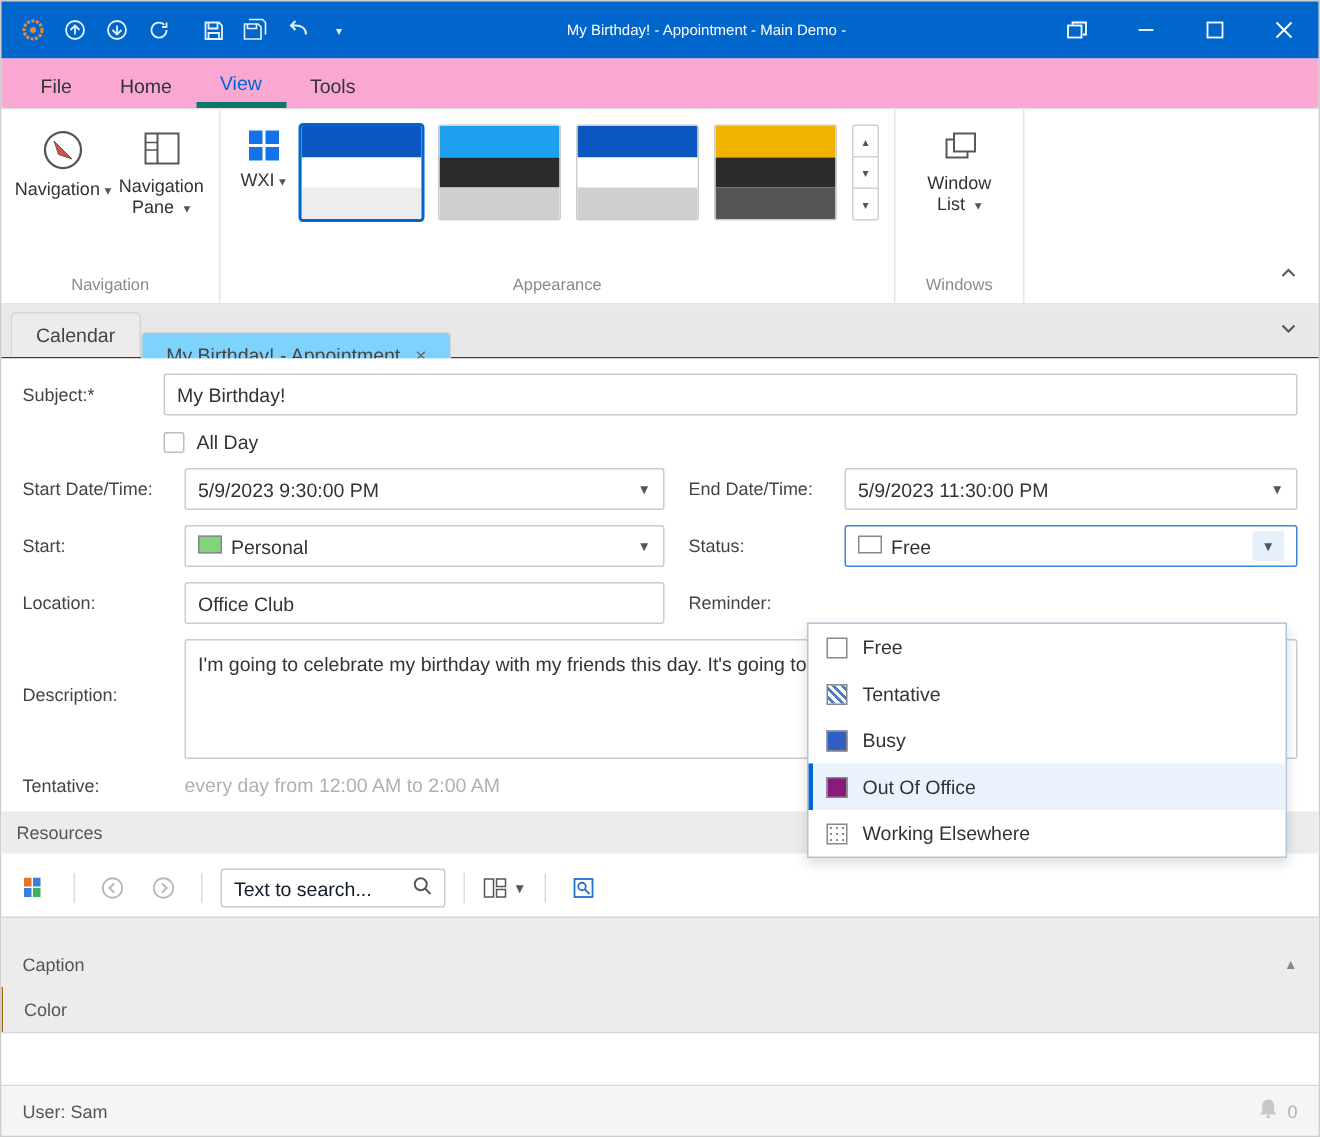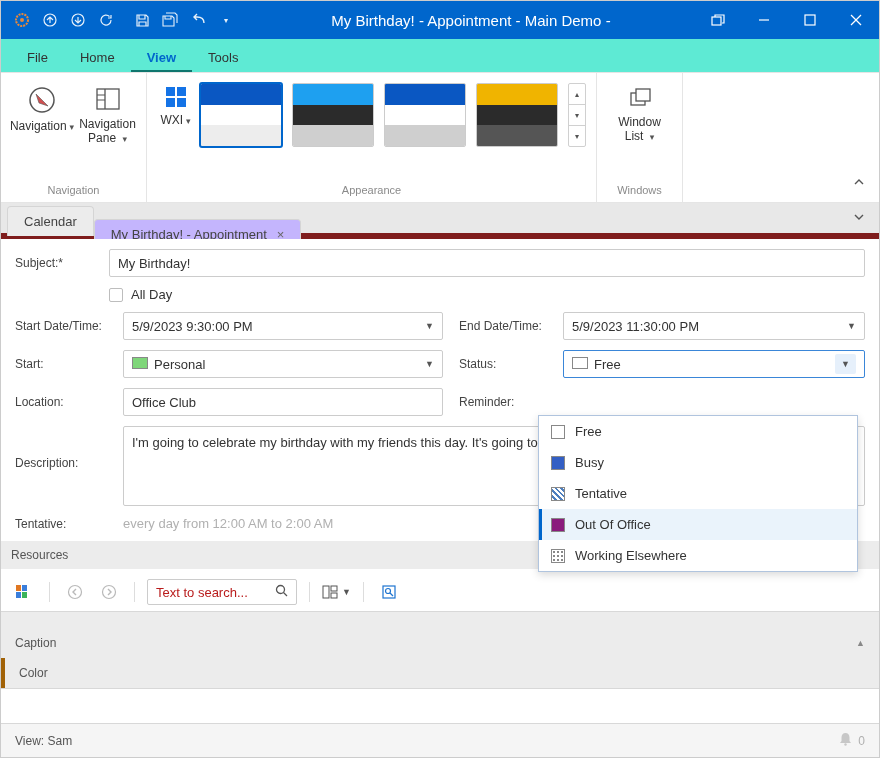--- a/index.html
+++ b/index.html
@@ -2,48 +2,48 @@
 <html><head>
 <meta charset="utf-8">
 <style>
 html,body{margin:0;padding:0;font-family:"Segoe UI",Tahoma,sans-serif;font-size:13px;color:#333;background:#fff;height:100%;}
 *{box-sizing:border-box;}
 .root{width:880px;height:758px;border:1px solid #ccc;display:flex;flex-direction:column;background:#f5f5f5;}
 
 .titlebar{height:38px;background:#0066CC;color:#fff;display:flex;align-items:center;}
 .titlebar .ql{display:flex;align-items:center;gap:10px;padding:0 12px;}
 .qbtn{width:18px;height:18px;display:flex;align-items:center;justify-content:center;color:#fff;opacity:.9;}
-.titlebar .title{flex:1;text-align:center;font-size:15px;}
+.titlebar .title{flex:1;text-align:center;font-size:10px;}
 .winbtns{display:flex;}
 .winbtn{width:46px;height:38px;display:flex;align-items:center;justify-content:center;}
 .winbtn svg{stroke:#fff;}
 
-.menu{height:34px;background:#5eead4;border-bottom:1px solid #e5e5e5;display:flex;align-items:flex-end;padding:0 10px;}
+.menu{height:34px;background:#f9a8d4;border-bottom:1px solid #e5e5e5;display:flex;align-items:flex-end;padding:0 10px;}
 .mitem{padding:7px 16px;cursor:default;}
-.mitem.active{color:#0066CC;border-bottom:2px solid #0f766e;padding-bottom:5px;font-weight:bold;}
+.mitem.active{color:#0066CC;border-bottom:4px solid #0f766e;padding-bottom:5px;}
 
 .ribbon{height:130px;background:#fff;display:flex;position:relative;border-bottom:1px solid #e5e5e5;}
 .rgroup{border-right:1px solid #e5e5e5;display:flex;flex-direction:column;padding:6px 10px 2px 10px;}
 .rgroup .gbody{flex:1;display:flex;align-items:flex-start;gap:6px;}
 .rgroup .glabel{text-align:center;font-size:11px;color:#8a8a8a;padding:4px 0;}
 .rbtn{display:flex;flex-direction:column;align-items:center;gap:4px;width:62px;padding-top:6px;}
 .rbtn .cap{font-size:12px;line-height:14px;text-align:center;}
 .chevd::after{content:"\25BE";font-size:9px;color:#555;margin-left:3px;}
 .gallery{display:flex;align-items:flex-start;gap:10px;padding-top:4px;}
 .theme{width:82px;height:64px;border:1px solid #ccc;border-radius:2px;display:flex;flex-direction:column;overflow:hidden;}
 .theme div{flex:1;}
 .theme.sel{outline:2px solid #0066CC;outline-offset:-1px;}
 .galspin{display:flex;flex-direction:column;width:18px;border:1px solid #d0d0d0;border-radius:2px;}
 .galspin div{flex:1;display:flex;align-items:center;justify-content:center;font-size:8px;color:#555;border-bottom:1px solid #d0d0d0;}
 .galspin div:last-child{border-bottom:none;}
 .collapse{position:absolute;right:10px;bottom:10px;width:20px;height:20px;display:flex;align-items:center;justify-content:center;color:#555;}
 
-.tabs{background:#e8e8e8;display:flex;align-items:center;height:36px;padding-left:6px;border-bottom:6px solid #7f1d1d;position:relative;}
+.tabs{background:#e8e8e8;display:flex;align-items:center;height:36px;padding-left:6px;border-bottom:1px solid #7f1d1d;position:relative;}
 .tab{height:30px;padding:0 16px;display:flex;align-items:center;gap:10px;border:1px solid #d5d5d5;border-bottom:none;background:#ececec;border-radius:4px 4px 0 0;margin-top:5px;color:#444;}
-.tab.active{background:#c4b5fd;margin-top:31px;}
+.tab.active{background:#7dd3fc;margin-top:31px;}
 .tabs .exp{position:absolute;right:14px;color:#555;}
 
 .form{padding:10px 14px 4px 14px;background:#fff;}
 .sect{background:#ececec;padding:7px 10px;font-size:12px;color:#555;margin:6px -14px 10px -14px;}
 .row{display:flex;align-items:center;margin-bottom:10px;gap:16px;}
 .lbl{width:78px;font-size:12px;color:#444;}
 .input{flex:1;height:28px;border:1px solid #ccc;border-radius:2px;padding:0 8px;display:flex;align-items:center;background:#fff;justify-content:space-between;}
 .input.blue{border-color:#3a86d8;}
 .textarea{flex:1;min-height:80px;border:1px solid #ccc;border-radius:2px;padding:8px;background:#fff;}
 .chk{width:14px;height:14px;border:1px solid #bdbdbd;border-radius:2px;background:#fff;}
@@ -57,21 +57,21 @@
 .sw{width:14px;height:14px;border:1px solid #888;}
 .sw.free{background:#fff;}
 .sw.tent{background:repeating-linear-gradient(45deg,#fff,#fff 2px,#4d7fbf 2px,#4d7fbf 4px);}
 .sw.busy{background:#335fc4;}
 .sw.oof{background:#8a1b7c;}
 .sw.we{background-image:radial-gradient(#888 1px,transparent 1px);background-size:4px 4px;background-color:#fff;}
 
 .restb{display:flex;align-items:center;gap:8px;padding:6px 10px;background:#fff;}
 .tbtn{width:26px;height:26px;display:flex;align-items:center;justify-content:center;color:#999;}
 .sep{width:1px;height:20px;background:#ddd;margin:0 4px;}
-.search{display:flex;align-items:center;border:1px solid #ccc;border-radius:2px;height:26px;width:150px;padding:0 8px;justify-content:space-between;color:#b91c1c;}
+.search{display:flex;align-items:center;border:1px solid #ccc;border-radius:2px;height:26px;width:150px;padding:0 8px;justify-content:space-between;color:#0f172a;}
 .grid{background:#ececec;display:flex;border-top:1px solid #d8d8d8;border-bottom:1px solid #d8d8d8;flex-direction:column;}
 .grid .gc{padding:8px 14px;font-size:12px;color:#555;display:flex;align-items:center;}
 .grid .gc1{flex:1;}
 .gridbody{flex:1;background:#fff;}
 
 .statusbar{height:34px;border-top:1px solid #d8d8d8;background:#f5f5f5;display:flex;align-items:center;justify-content:space-between;padding:0 14px;color:#555;font-size:12px;}
 .formwrap{flex:1;display:flex;flex-direction:column;position:relative;background:#fff;overflow:hidden;}
 </style>
 </head>
 <body>
@@ -315,26 +315,26 @@
 
       <div class="sect" style="margin-bottom:0">Resources</div>
     </div>
 
     <div class="popup" style="left:537px;top:176px;">
       <div class="opt">
           <span class="sw free"></span>
           <span>Free</span>
         </div>
       <div class="opt">
+          <span class="sw tent"></span>
+          <span>Tentative</span>
+        </div>
+      <div class="opt">
           <span class="sw busy"></span>
           <span>Busy</span>
-        </div>
-      <div class="opt">
-          <span class="sw tent"></span>
-          <span>Tentative</span>
         </div>
       <div class="opt hl">
           <span class="sw oof"></span>
           <span>Out Of Office</span>
         </div>
       <div class="opt">
           <span class="sw we"></span>
           <span>Working Elsewhere</span>
         </div>
     </div>
@@ -387,27 +387,27 @@
           </svg>
         </span>
     </div>
     <div class="grid">
       <div class="gc" style="width:22px"></div>
       <div class="gc gc1">
           <span>Caption</span>
           <span style="flex:1"></span>
           <span style="font-size:9px;color:#888">▲</span>
         </div>
-      <div class="gc" style="width:154px;border-left:4px solid #a16207">Color</div>
+      <div class="gc" style="width:154px;border-left:1px solid #a16207">Color</div>
     </div>
     <div class="gridbody"></div>
   </div>
 
   <div class="statusbar">
-    <span>View: Sam</span>
+    <span>User: Sam</span>
     <span style="display:flex;align-items:center;gap:6px;color:#b0b0b0">
       <span><svg width="13" height="14" viewBox="0 0 13 14">
             <path d="M6.5 1c2.5 0 4 2 4 4.5V9l1.5 2h-11L2.5 9V5.5C2.5 3 4 1 6.5 1z" fill="#c7c7c7"></path>
             <circle cx="6.5" cy="12.5" r="1.2" fill="#c7c7c7"></circle>
           </svg></span>
       <span>0</span>
     </span>
   </div>
 </div>
 

